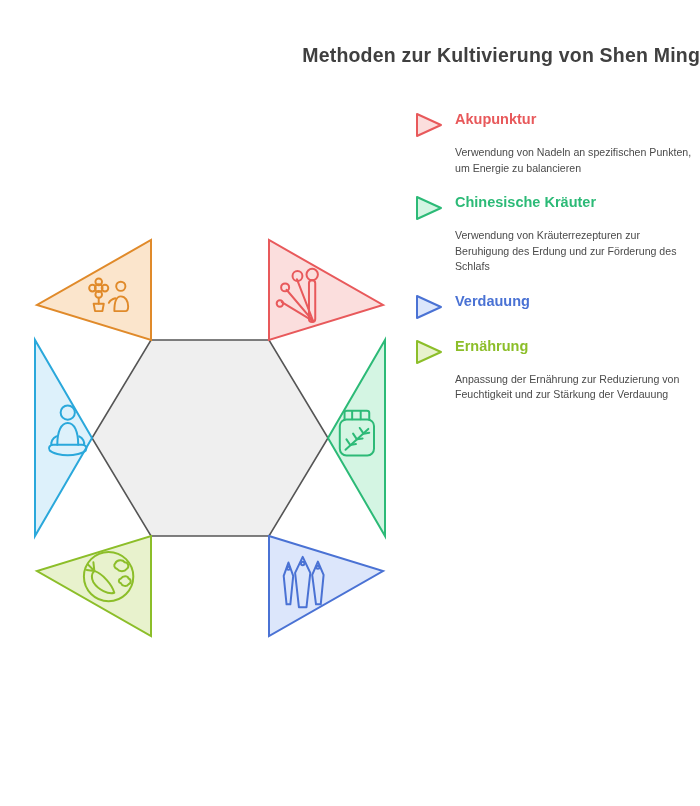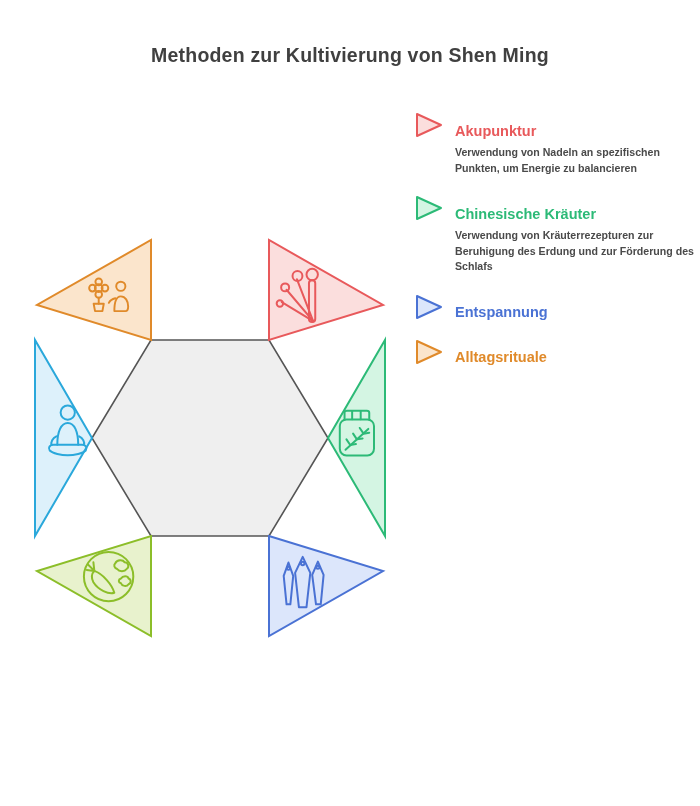--- a/index.html
+++ b/index.html
@@ -14,21 +14,21 @@
     font-family: "Liberation Sans", sans-serif;
     overflow: hidden;
   }
 
   
   #page-title {
     position: absolute;
     top: 44px;
     left: 0;
     width: 700px;
-    text-align: center;
+    text-align: right;
     font-size: 19.5px;
     font-weight: bold;
     color: #404040;
     letter-spacing: 0.2px;
   }
 
   
   #diagram {
     position: absolute;
     left: 20px;
@@ -49,41 +49,41 @@
     left: 414px;
     top: 112px;
     width: 280px;
   }
   .legend-item {
     position: relative;
     margin-bottom: 19px;
   }
   .legend-head {
     display: flex;
-    align-items: flex-end;
+    align-items: flex-start;
     height: 26px;
   }
   .legend-marker {
     width: 30px;
     height: 26px;
     flex: 0 0 30px;
     display: block;
   }
   .legend-title {
     margin-left: 11px;
     font-size: 14.5px;
     font-weight: bold;
     line-height: 1;
     white-space: nowrap;
   }
   .legend-desc {
     margin-top: 7px;
     margin-left: 41px;
     font-size: 10.6px;
-    font-weight: bold;
+    font-weight: normal;
     line-height: 1.47;
     color: #4a4a4a;
     max-width: 250px;
   }
 </style>
 </head>
 <body>
 
 <div id="page-title">Methoden zur Kultivierung von Shen Ming</div>
 
@@ -216,28 +216,31 @@
       <span class="legend-title" style="color:#2cba77">Chinesische Kräuter</span>
     </div>
     <div class="legend-desc">Verwendung von Kräuterrezepturen zur Beruhigung des Erdung und zur Förderung des Schlafs</div>
   </div>
 
   <div class="legend-item">
     <div class="legend-head">
       <svg class="legend-marker" viewBox="0 0 30 26">
         <polygon points="3,2 3,24 27,13" fill="#dce6fb" stroke="#4a72d4" stroke-width="2" stroke-linejoin="round"></polygon>
       </svg>
-      <span class="legend-title" style="color:#4a72d4">Entspannung</span>
-    </div>
-  </div>
-
-
-
-  <div class="legend-item">
-    <div class="legend-head">
-      <svg class="legend-marker" viewBox="0 0 30 26">
-        <polygon points="3,2 3,24 27,13" fill="#fbe5cc" stroke="#e08a2a" stroke-width="2" stroke-linejoin="round"></polygon>
-      </svg>
-      <span class="legend-title" style="color:#e08a2a">Alltagsrituale</span>
-    </div>
+      <span class="legend-title" style="color:#4a72d4">Verdauung</span>
+    </div>
+  </div>
+
+  <div class="legend-item">
+    <div class="legend-head">
+      <svg class="legend-marker" viewBox="0 0 30 26">
+        <polygon points="3,2 3,24 27,13" fill="#e8f2cd" stroke="#8cbe29" stroke-width="2" stroke-linejoin="round"></polygon>
+      </svg>
+      <span class="legend-title" style="color:#8cbe29">Ernährung</span>
+    </div>
+    <div class="legend-desc">Anpassung der Ernährung zur Reduzierung von Feuchtigkeit und zur Stärkung der Verdauung</div>
+  </div>
+
+
+  <div class="legend-item">
   </div>
 
 </div>
 
 </body></html>

